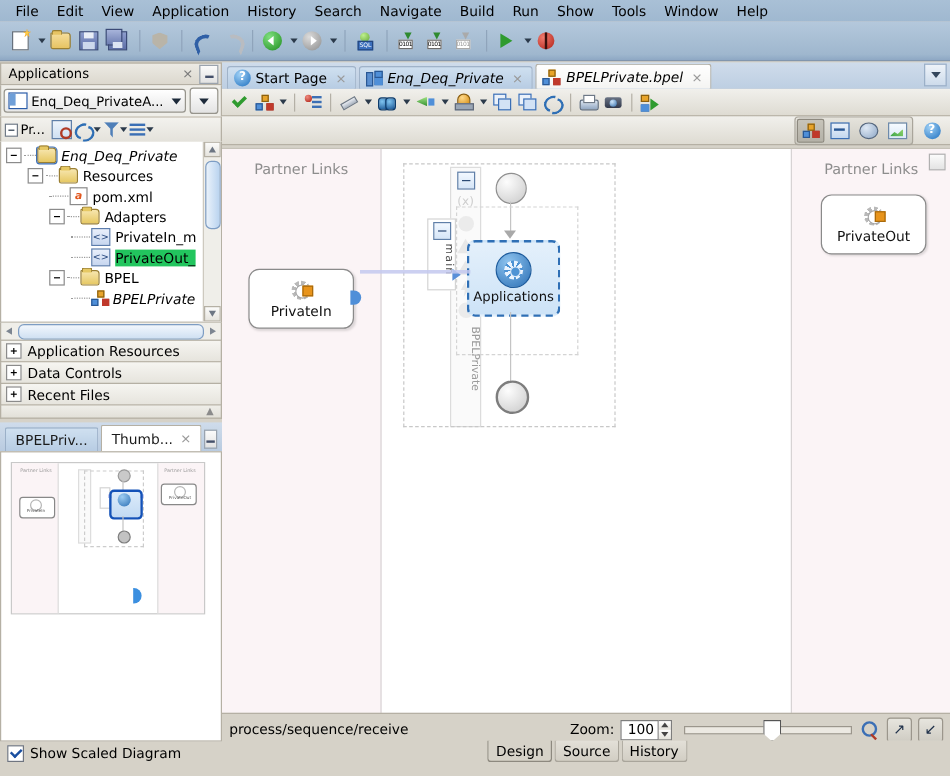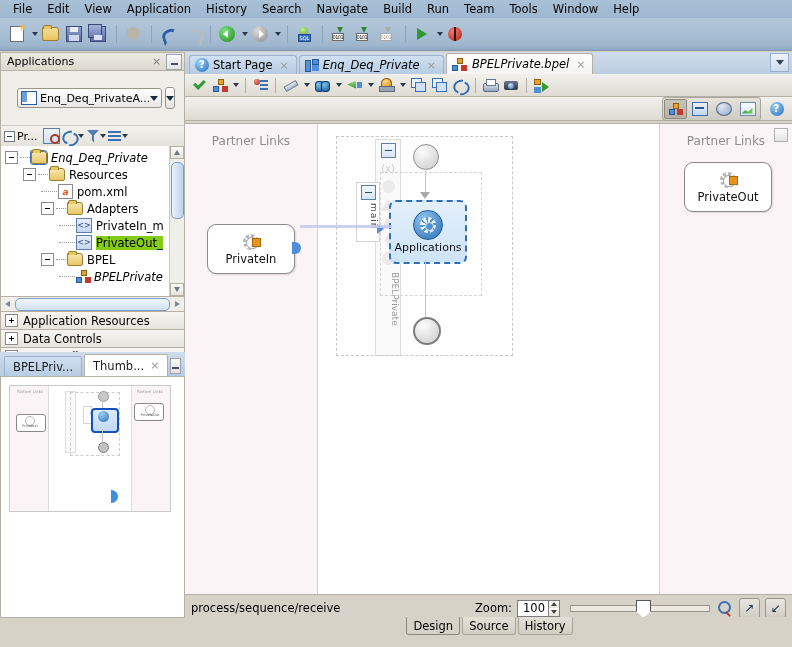--- a/index.html
+++ b/index.html
@@ -72,21 +72,21 @@
   .panel-hdr{
     height:19px;background:linear-gradient(#eceae4,#dcd8ce);
     border:1px solid #b5b0a4;border-bottom:1px solid #b5b0a4;
     display:flex;align-items:center;font-size:11px;color:#000;padding:0 2px;box-sizing:border-box;
   }
   .panel-hdr .title{flex:1;padding-left:4px;}
   .x-btn{width:13px;height:13px;display:flex;align-items:center;justify-content:center;color:#7b7b7b;font-size:11px;line-height:11px;}
   .min-btn{width:14px;height:14px;border:1px solid #9aa3ae;background:linear-gradient(#fbfbfb,#e2e2e2);display:flex;align-items:center;justify-content:center;margin-left:3px;}
   .min-btn i{display:block;width:7px;height:2px;background:#44506a;margin-top:4px;}
 
-  .app-select-row{display:flex;align-items:center;gap:3px;padding:16px;background:#efeee9;border-left:1px solid #b5b0a4;border-right:1px solid #b5b0a4;}
+  .app-select-row{display:flex;align-items:center;gap:3px;padding:2px;background:#efeee9;border-left:1px solid #b5b0a4;border-right:1px solid #b5b0a4;}
   .combo{
     flex:1;height:20px;background:linear-gradient(#ffffff,#e7e7e7);
     border:1px solid #96948c;border-radius:3px;display:flex;align-items:center;padding:0 3px;box-sizing:border-box;font-size:11px;
   }
   .combo .caret{margin-left:auto;border-left:4px solid transparent;border-right:4px solid transparent;border-top:5px solid #1d2a3a;}
   .combo-btn{
     width:22px;height:20px;background:linear-gradient(#ffffff,#e3e3e3);
     border:1px solid #96948c;border-radius:3px;display:flex;align-items:center;justify-content:center;
   }
   .ic-appsel{width:14px;height:12px;border:1px solid #2b5ca8;background:#fff;position:relative;}
@@ -123,21 +123,21 @@
   .fold{width:14px;height:11px;background:linear-gradient(#f7e6af,#e6c863);border:1px solid #9a7f32;border-radius:1px 3px 2px 2px;margin-right:4px;position:relative;flex:none;}
   .fold:before{content:"";position:absolute;left:0;top:-3px;width:7px;height:3px;background:#e6c863;border:1px solid #9a7f32;border-bottom:none;border-radius:2px 2px 0 0;}
   .fold.sel{outline:1px solid #3d6fb5;}
   .ficon-xml{width:13px;height:13px;background:#fff;border:1px solid #8a8a8a;margin-right:4px;display:flex;align-items:center;justify-content:center;font-size:9px;font-weight:bold;color:#e2571e;font-style:italic;flex:none;}
   .ficon-adp{width:14px;height:13px;background:linear-gradient(#e9effb,#c7d6ef);border:1px solid #5d7dad;margin-right:4px;display:flex;align-items:center;justify-content:center;font-size:8px;color:#27477d;flex:none;}
   .ficon-bpel{width:14px;height:13px;margin-right:4px;position:relative;flex:none;}
   .ficon-bpel:before{content:"";position:absolute;left:5px;top:0;width:4px;height:4px;background:#e8a42a;border:1px solid #8a6010;}
   .ficon-bpel:after{content:"";position:absolute;left:0;bottom:0;width:4px;height:4px;background:#4f8fd8;border:1px solid #2a5894;box-shadow:9px 0 0 #c0392b,9px 0 0 0 #8a2418;}
   .tlabel{font-style:italic;}
   .tlabel.plain{font-style:normal;}
-  .tlabel.selected{background:#84cc16;}
+  .tlabel.selected{background:#22c55e;}
 
   .vscroll{position:absolute;right:0;top:0;width:14px;height:100%;background:#efeee9;border-left:1px solid #cdc9bf;}
   .vscroll .up,.vscroll .down{height:13px;display:flex;align-items:center;justify-content:center;background:linear-gradient(#fbfbfa,#e6e4de);border:1px solid #b5b0a4;box-sizing:border-box;}
   .vscroll .up i{border-left:3.5px solid transparent;border-right:3.5px solid transparent;border-bottom:5px solid #6d7683;}
   .vscroll .down i{border-left:3.5px solid transparent;border-right:3.5px solid transparent;border-top:5px solid #6d7683;}
   .vscroll .thumb{position:absolute;top:16px;left:1px;width:11px;height:55px;background:linear-gradient(90deg,#eaf2fb,#b9d3ef);border:1px solid #7d9dc4;border-radius:5px;}
   .hscroll{height:14px;background:#efeee9;border:1px solid #b5b0a4;border-top:none;display:flex;align-items:center;position:relative;}
   .hscroll .larrow,.hscroll .rarrow{width:13px;height:12px;display:flex;align-items:center;justify-content:center;}
   .hscroll .larrow i{border-top:3.5px solid transparent;border-bottom:3.5px solid transparent;border-right:5px solid #7c8591;}
   .hscroll .rarrow i{border-top:3.5px solid transparent;border-bottom:3.5px solid transparent;border-left:5px solid #7c8591;}
@@ -367,21 +367,21 @@
   <div class="menubar">
     <div class="menu-item">File</div>
     <div class="menu-item">Edit</div>
     <div class="menu-item">View</div>
     <div class="menu-item">Application</div>
     <div class="menu-item">History</div>
     <div class="menu-item">Search</div>
     <div class="menu-item">Navigate</div>
     <div class="menu-item">Build</div>
     <div class="menu-item">Run</div>
-    <div class="menu-item">Team</div>
+    <div class="menu-item">Show</div>
     <div class="menu-item">Tools</div>
     <div class="menu-item">Window</div>
     <div class="menu-item">Help</div>
   </div>
 
   <div class="toolbar">
     <div class="tb-btn">
         <span class="ic ic-doc"></span>
       </div>
     <div class="tb-arrow">
@@ -621,20 +621,24 @@
           <div style="position:absolute;left:92px;top:14px;width:1px;height:14px;background:#c4c4c4;"></div>
           <div style="position:absolute;left:73px;top:20px;width:7px;height:16px;border:1px solid #d4d4d4;background:#fff;"></div>
           <div style="position:absolute;left:80px;top:26px;width:30px;height:3px;background:#c3c8ee;"></div>
           <div style="position:absolute;left:81px;top:22px;width:24px;height:21px;border:2px solid #1452b8;border-radius:4px;background:linear-gradient(#dcebfa,#c2daf3);"></div>
           <div style="position:absolute;left:88px;top:25px;width:11px;height:11px;border-radius:50%;background:radial-gradient(circle at 35% 28%,#9ecdf2,#2b6fb5);"></div>
           <div style="position:absolute;left:92px;top:44px;width:1px;height:14px;background:#c4c4c4;"></div>
           <div style="position:absolute;left:88px;top:56px;width:9px;height:9px;border-radius:50%;background:#c2c2c2;border:1.5px solid #7d7d7d;"></div>
           <div style="position:absolute;left:101px;top:104px;width:7px;height:13px;background:#3b8fe0;border-radius:0 7px 7px 0;"></div>
         </div>
       </div>
+      <div class="scaled-row">
+        <span class="cbox"></span>
+        <span>Show Scaled Diagram</span>
+      </div>
     </div>
   </div>
 
   <div class="editor">
 
     <div class="etabs">
       <div class="etab">
         <span class="ic-help">?</span>
         <span class="label plain">Start Page</span>
         <span class="close">×</span>

